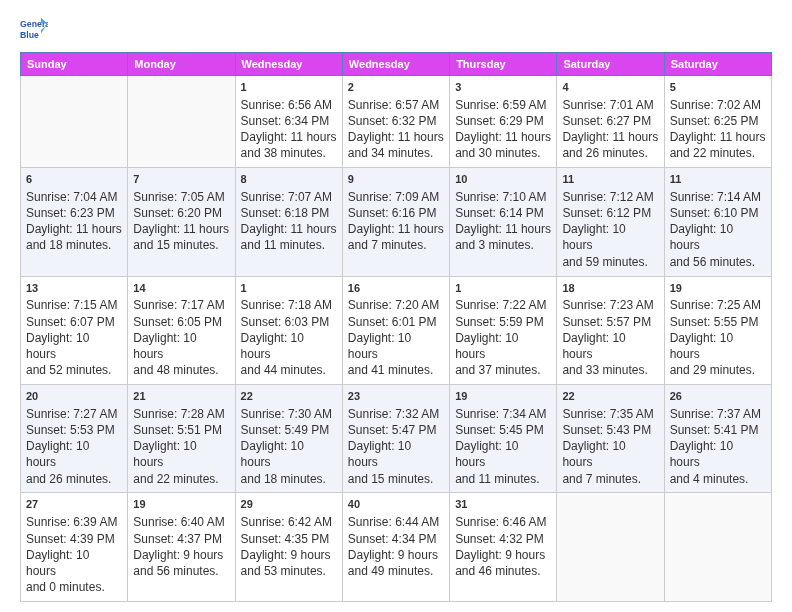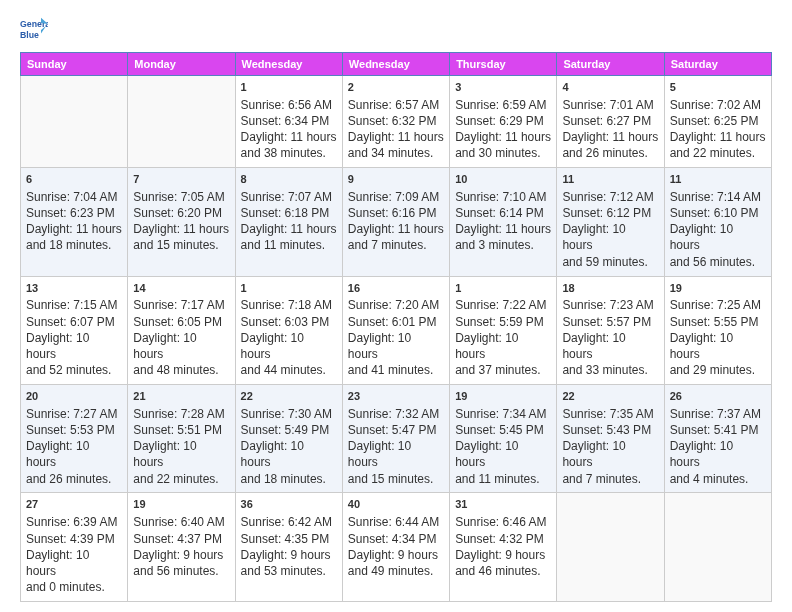--- a/index.html
+++ b/index.html
@@ -236,21 +236,21 @@
         <tr>
           <td>
             <span class="day-num">27</span>
             <div class="day-info">Sunrise: 6:39 AM<br>Sunset: 4:39 PM<br>Daylight: 10 hours<br>and 0 minutes.</div>
           </td>
           <td>
             <span class="day-num">19</span>
             <div class="day-info">Sunrise: 6:40 AM<br>Sunset: 4:37 PM<br>Daylight: 9 hours<br>and 56 minutes.</div>
           </td>
           <td>
-            <span class="day-num">36</span>
+            <span class="day-num">29</span>
             <div class="day-info">Sunrise: 6:42 AM<br>Sunset: 4:35 PM<br>Daylight: 9 hours<br>and 53 minutes.</div>
           </td>
           <td>
             <span class="day-num">40</span>
             <div class="day-info">Sunrise: 6:44 AM<br>Sunset: 4:34 PM<br>Daylight: 9 hours<br>and 49 minutes.</div>
           </td>
           <td>
             <span class="day-num">31</span>
             <div class="day-info">Sunrise: 6:46 AM<br>Sunset: 4:32 PM<br>Daylight: 9 hours<br>and 46 minutes.</div>
           </td>

